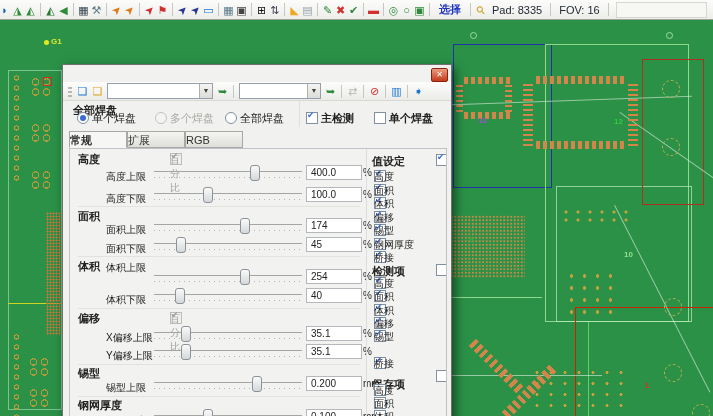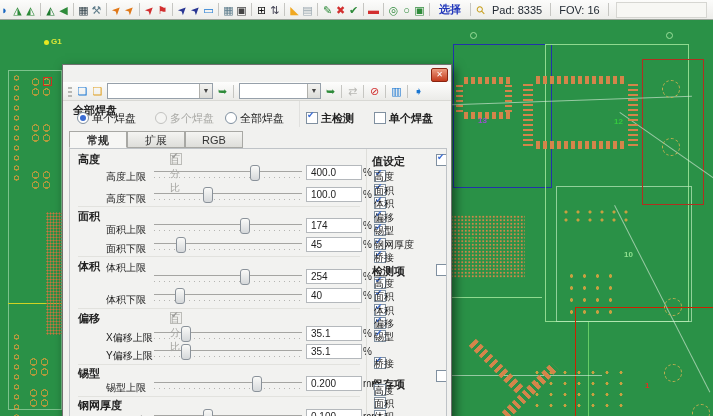--- a/index.html
+++ b/index.html
@@ -57,21 +57,21 @@
   .rb.dis{border-color:#c2c2c0;background:#f4f4f2;}
   .cb{display:inline-block;width:10px;height:10px;border:1px solid #8090a0;background:#fff;
     vertical-align:-2px;position:relative;text-align:center;}
   .cb.on::after{content:"✔";position:absolute;left:0;top:-3px;font-size:9px;color:#3a6cd4;}
   .cb.dim{border-color:#bcbcb8;background:#f0f0ee;}
   .cb.dim::after{color:#9a9a98;}
   .radio-item{position:absolute;top:46px;font-weight:normal;}
   .radio-item.dis{color:#a8a8a4;font-weight:normal;}
   .chk-item{position:absolute;top:46px;font-weight:bold;}
 
-  .tab{position:absolute;top:66px;height:17px;width:58px;text-align:center;line-height:17px;
+  .tab{position:absolute;top:66px;height:17px;width:58px;line-height:17px;
     background:linear-gradient(#f4f4f2,#dededa);border:1px solid #a8a8a4;box-sizing:border-box;color:#333;}
   .tab.active{background:#f6f6f4;border-bottom-color:#f6f6f4;font-weight:bold;z-index:2;}
 
   .panel{position:absolute;left:6px;top:83px;width:378px;height:275px;
     border:1px solid #bfc3c7;background:#f2f2f0;box-sizing:border-box;overflow:hidden;}
   .panel *{position:absolute;}
   .ghdr{left:8px;font-weight:bold;font-size:11px;}
   .gpct{left:100px;font-size:10px;color:#a0a09c;}
   .rlabel{left:36px;width:64px;font-size:10px;color:#222;}
   .track{left:84px;width:148px;height:15px;}

